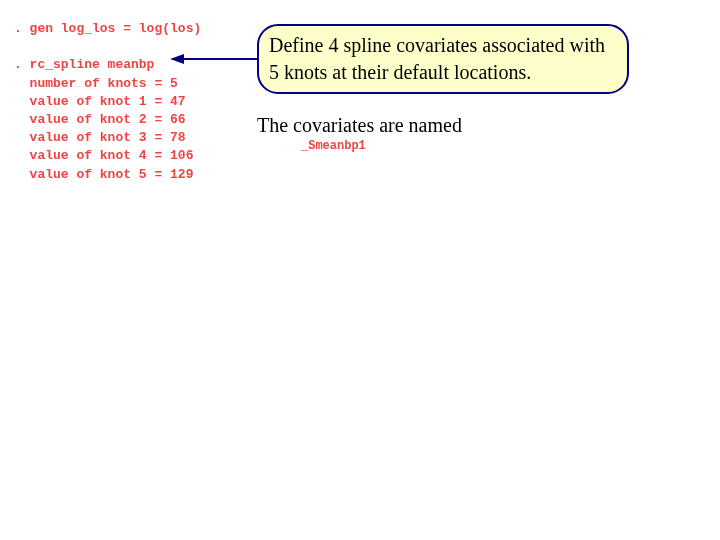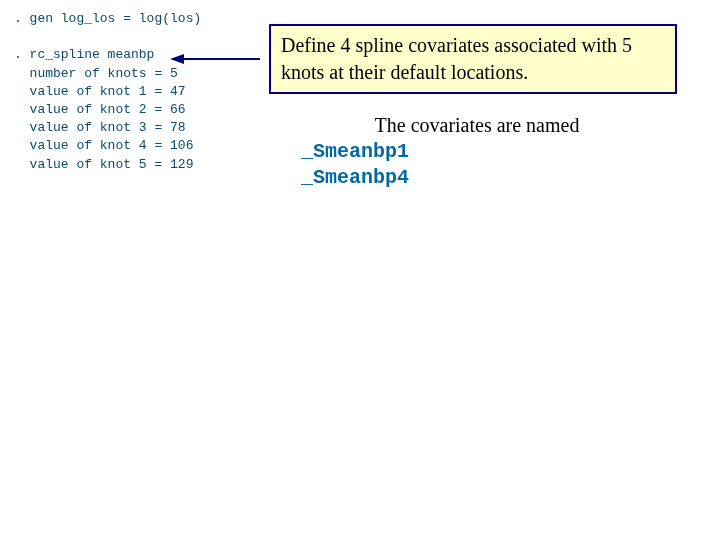--- a/index.html
+++ b/index.html
@@ -6,63 +6,63 @@
     body {
       width: 720px;
       height: 540px;
       background: #ffffff;
       position: relative;
       font-family: "Times New Roman", serif;
     }
     .code-block {
       position: absolute;
       left: 14px;
-      top: 10px;
+      top: 20px;
       font-family: "Courier New", monospace;
       font-size: 13px;
-      font-weight: normal;
+      font-weight: bold;
       line-height: 1.4;
       white-space: pre;
-      color: #0c4a6e;
+      color: #ef4444;
     }
     .callout-box {
       position: absolute;
       background: #ffffcc;
       border: 2px solid #000080;
       padding: 6px 10px;
     }
     .box1 {
-      left: 269px;
+      left: 257px;
       top: 24px;
-      width: 408px;
+      width: 372px;
+      border-radius: 21px;
     }
     .box1-text {
       font-family: "Times New Roman", serif;
       font-size: 20px;
       color: #000;
       line-height: 1.35;
     }
     .plain-area {
       position: absolute;
       left: 257px;
       top: 114px;
       width: 440px;
     }
     .plain-line {
       font-family: "Times New Roman", serif;
       font-size: 20px;
       color: #000;
       margin-bottom: 2px;
-      text-align: center;
     }
     .cov-name {
       font-family: "Courier New", monospace;
-      font-size: 20px;
+      font-size: 12px;
       font-weight: bold;
-      color: #0369a1;
+      color: #ef4444;
       margin-left: 44px;
       line-height: 1.3;
     }
     .arrow {
       position: absolute;
       pointer-events: none;
     }
   </style>
 </head>
 <body>
@@ -82,14 +82,13 @@
   <polygon points="0,7 14,2 14,12" fill="#000080"></polygon>
 </svg>
 
 <div class="callout-box box1">
   <div class="box1-text">Define 4 spline covariates associated with 5 knots at their default locations.</div>
 </div>
 
 <div class="plain-area">
   <div class="plain-line">The covariates are named</div>
   <div class="cov-name">_Smeanbp1</div>
-  <div class="cov-name">_Smeanbp4</div>
 </div>
 
 </body></html>

